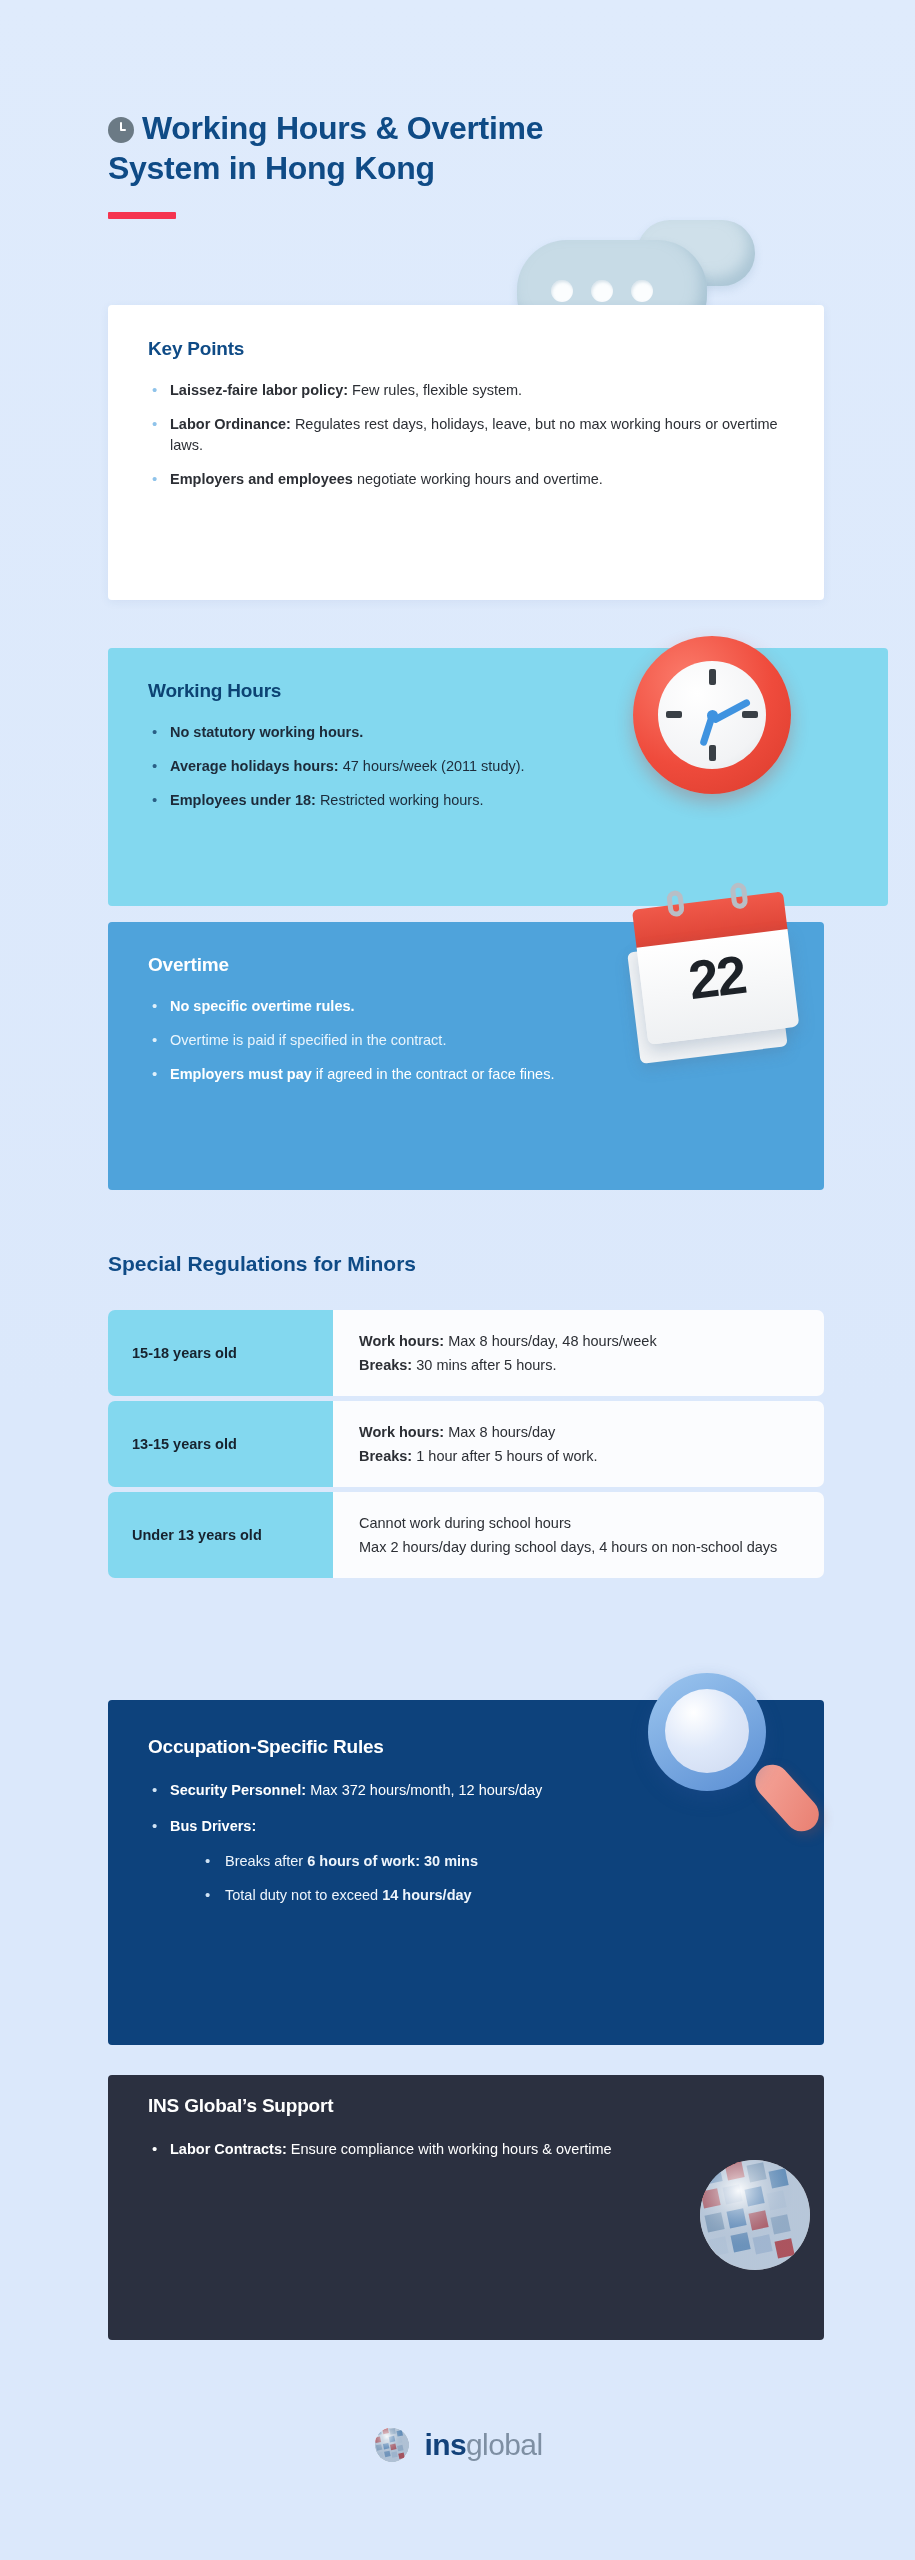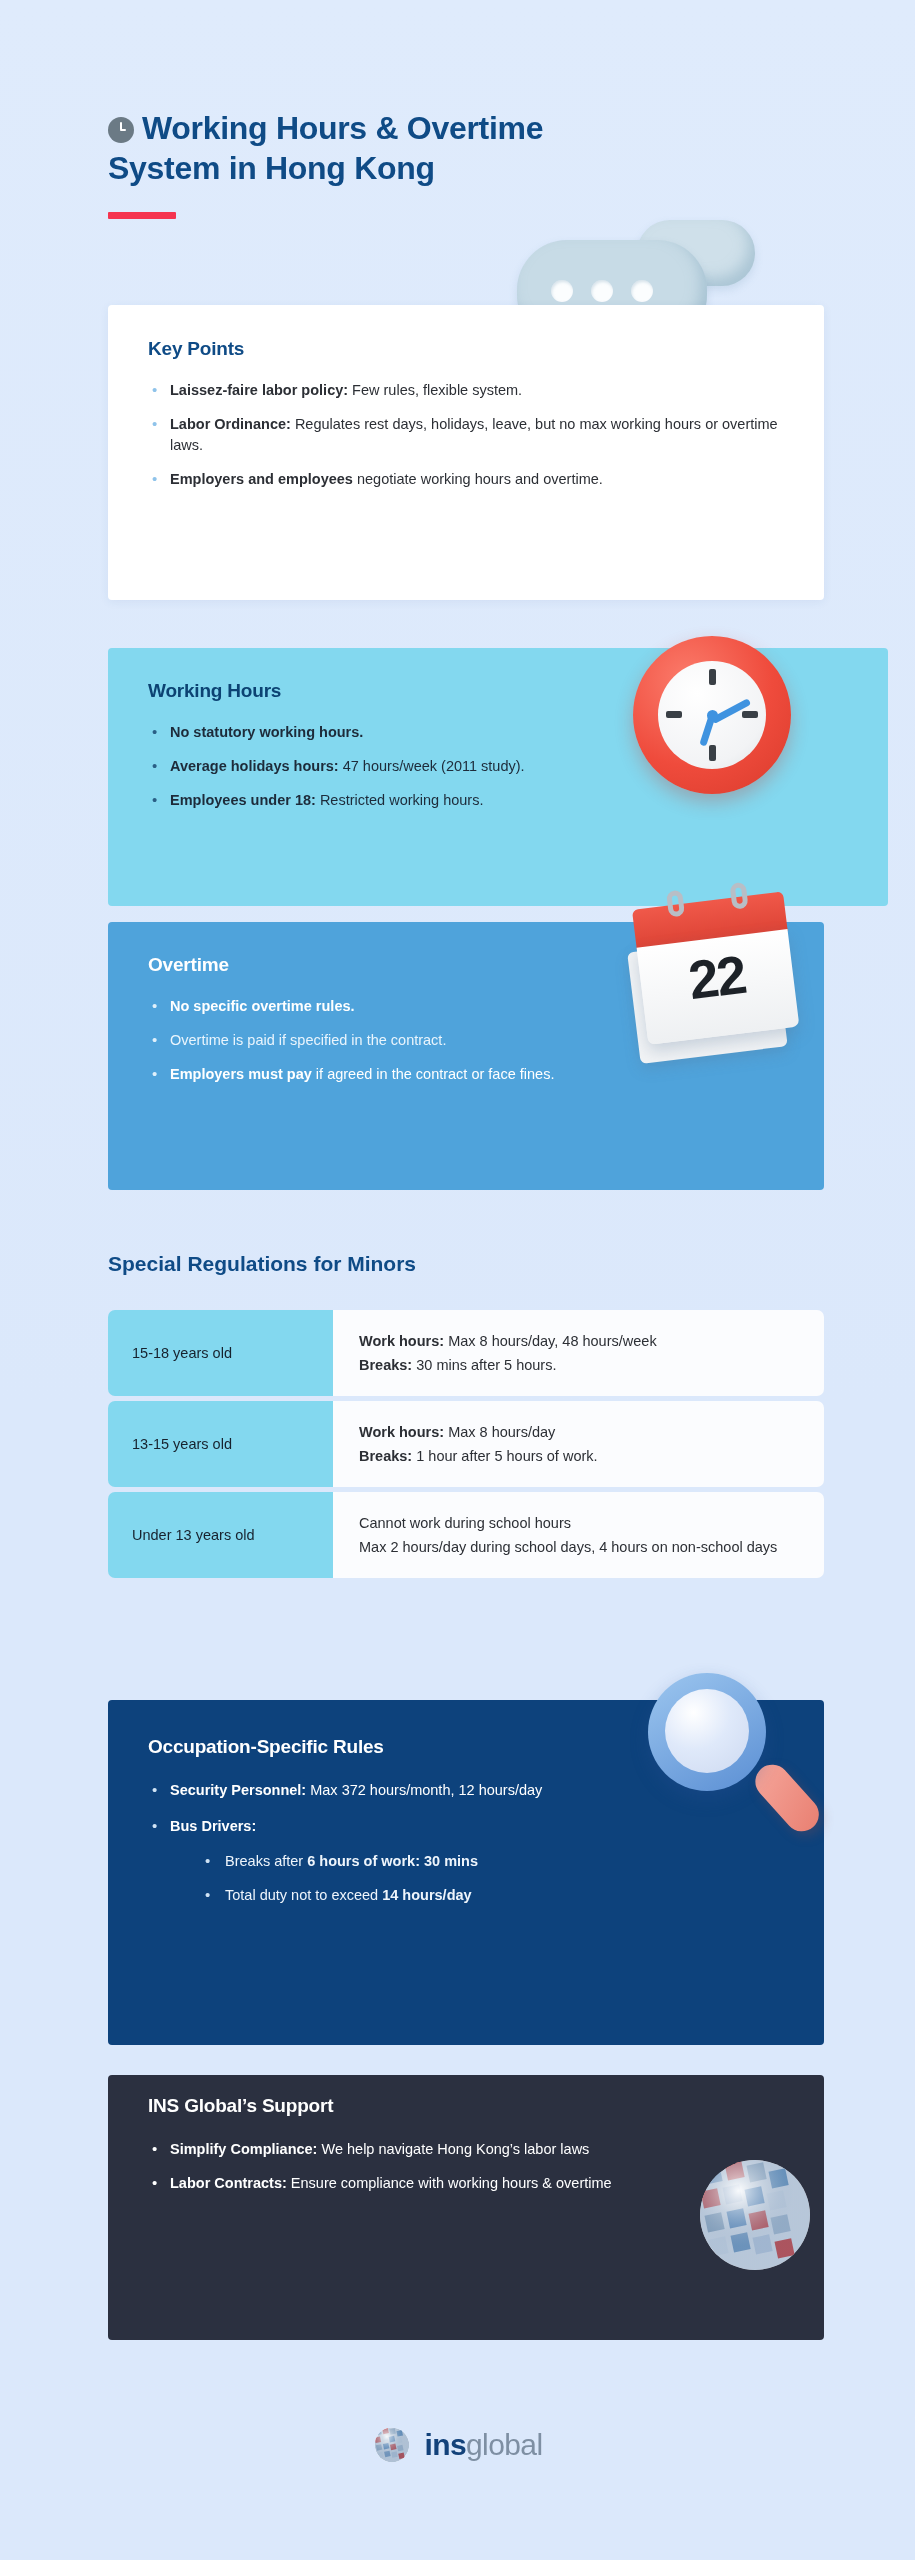--- a/index.html
+++ b/index.html
@@ -79,21 +79,21 @@
   #minors-heading { position: absolute; left: 108px; top: 1252px;
                     font-size: 21px; font-weight: 700; color: #0f4b86; }
 
   
   #minors-table { position: absolute; left: 108px; top: 1310px; width: 716px; }
   .mrow { display: flex; margin-bottom: 5px; align-items: stretch; }
   .mrow:last-child { margin-bottom: 0; }
   .mcell-age {
     width: 225px; background: #83d8ef; border-radius: 7px 0 0 7px;
     display: flex; align-items: center; padding: 18px 24px;
-    font-size: 14.5px; font-weight: 400; color: #17222e; line-height: 20px;
+    font-size: 14.5px; font-weight: 700; color: #17222e; line-height: 20px;
   }
   .mcell-body {
     flex: 1; background: #fbfcfe; border-radius: 0 7px 7px 0;
     padding: 20px 26px; font-size: 14.5px; line-height: 22px; color: #2c2f35;
   }
   .mcell-body p { margin-bottom: 2px; }
   .mcell-body p:last-child { margin-bottom: 0; }
 
   
   #occupation { left: 108px; top: 1700px; width: 716px; height: 345px; padding: 36px 40px; }
@@ -310,21 +310,20 @@
 
   <div class="deco" id="magnifier-deco">
     <div class="mag-handle"></div>
     <div class="mag-ring"></div>
     <div class="mag-lens"></div>
   </div>
 
   <div class="card card-dark" id="ins-support">
     <h2>INS Global’s Support</h2>
     <ul class="bul">
-      <li><span class="b">Simplify Compliance:</span><span> We help navigate Hong Kong’s labor laws</span></li>
       <li><span class="b">Labor Contracts:</span><span> Ensure compliance with working hours &amp; overtime</span></li>
     </ul>
   </div>
 
   <div class="deco" id="globe-deco">
     <svg width="130" height="130" viewBox="0 0 130 130" aria-hidden="true">
       <defs>
         <clipPath id="gclip">
             <circle cx="65" cy="65" r="55"></circle>
           </clipPath>

